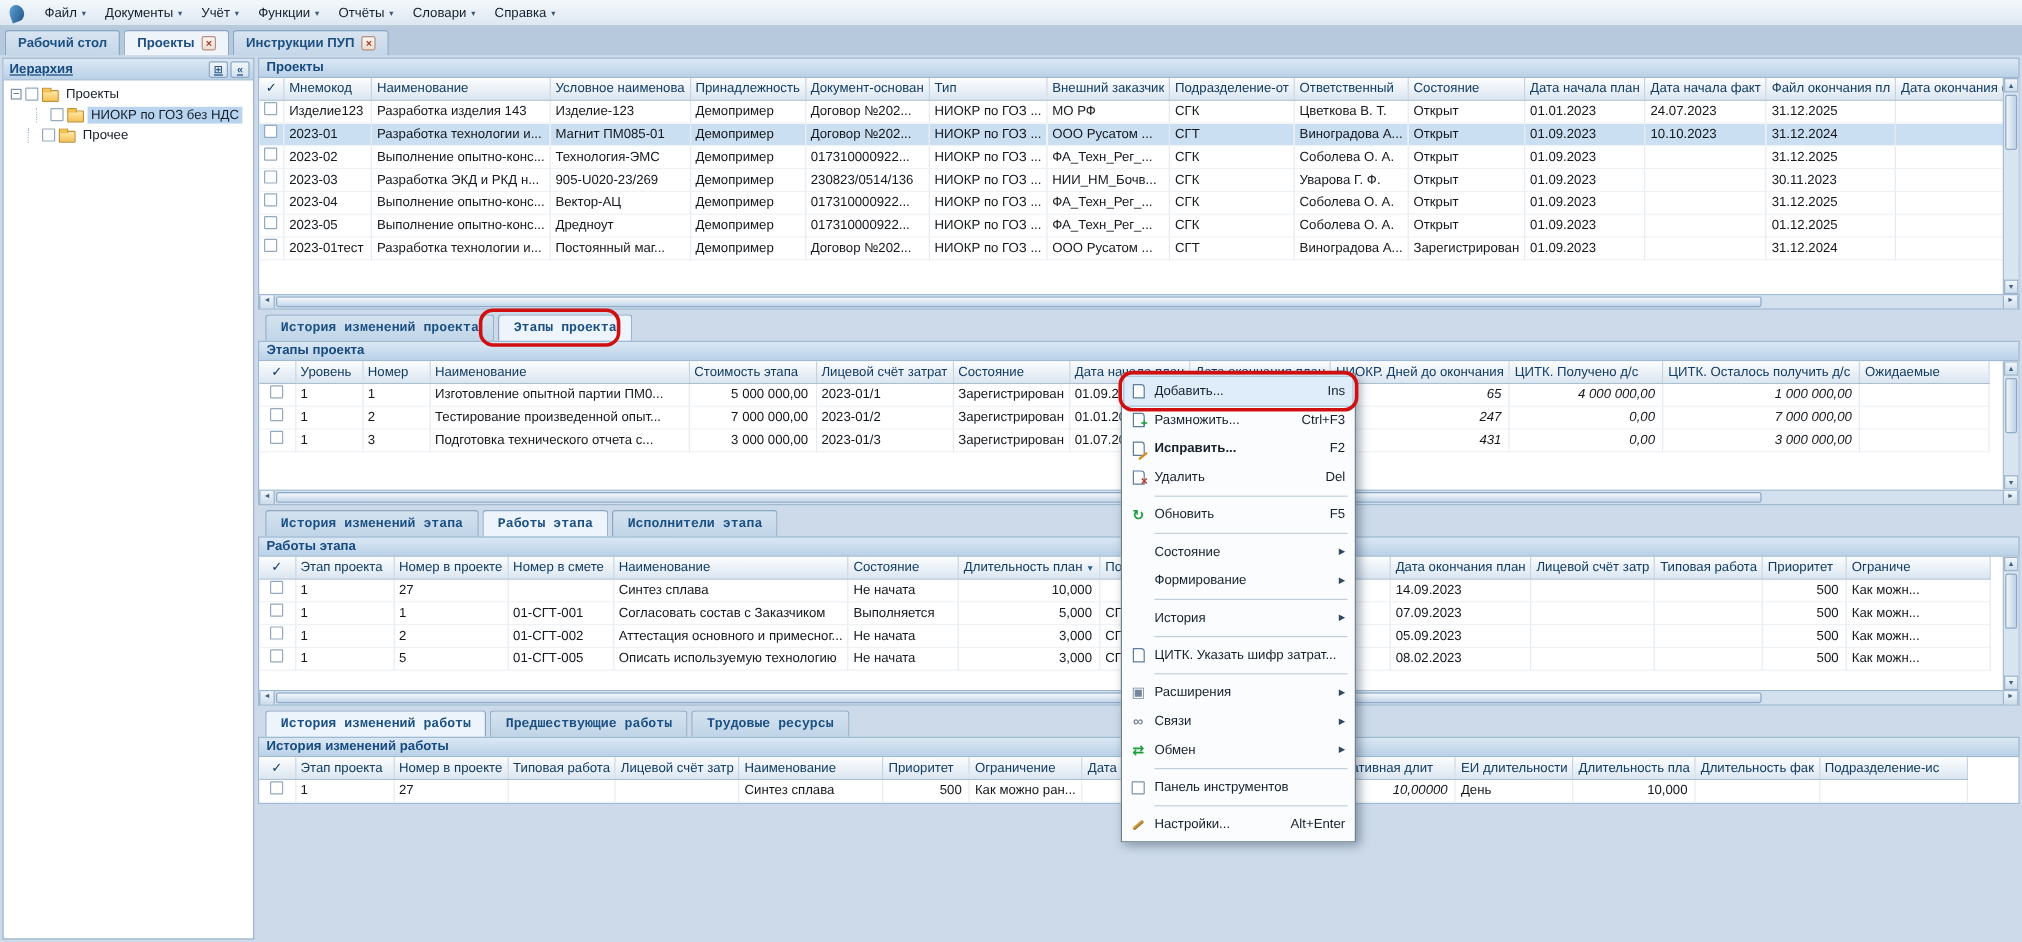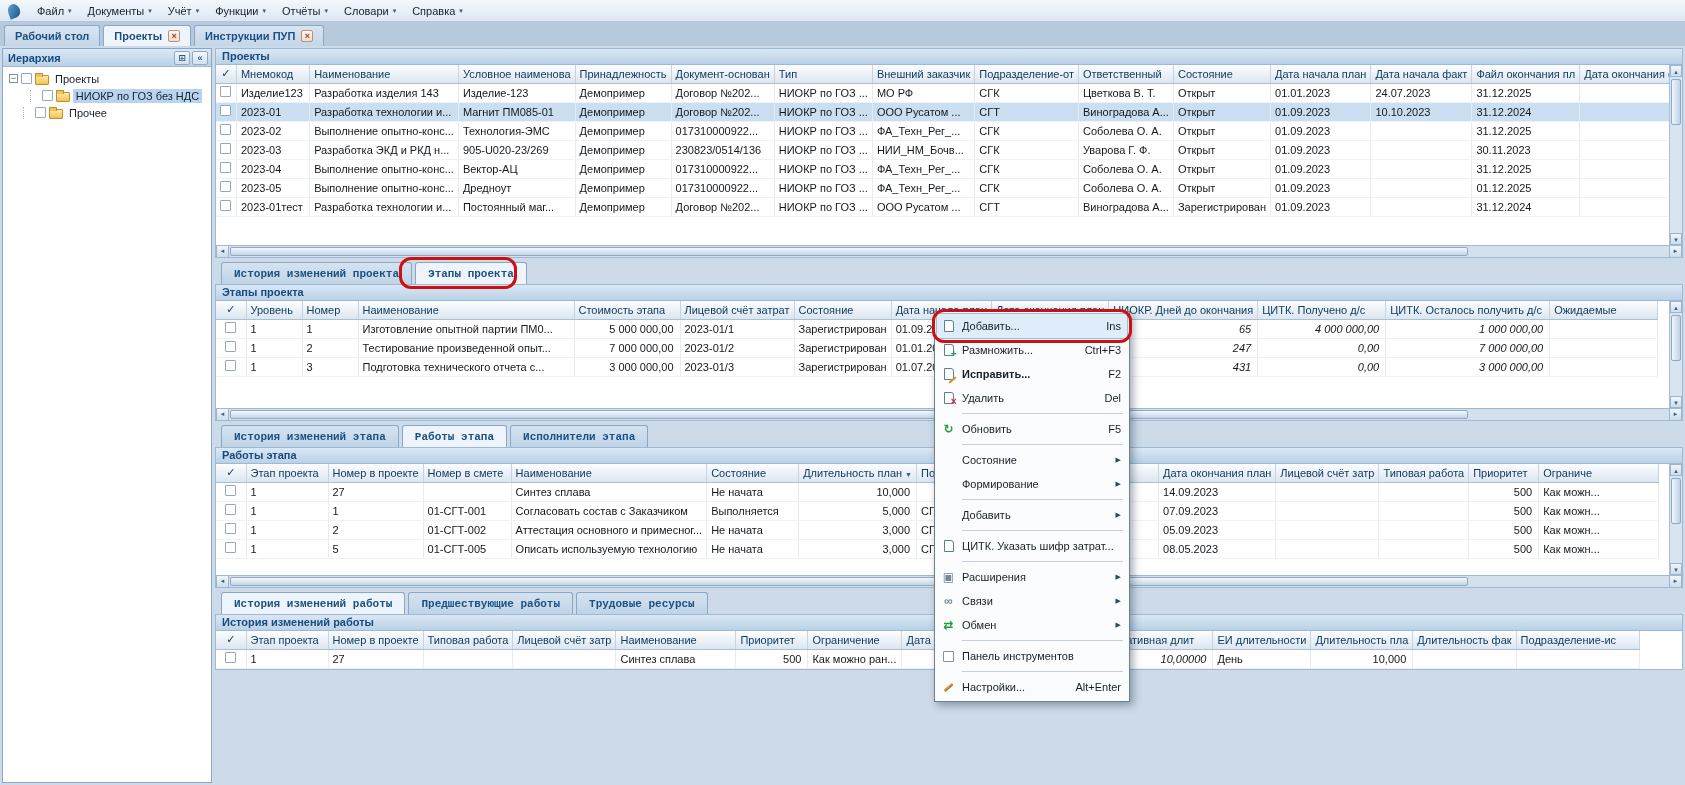--- a/index.html
+++ b/index.html
@@ -27,21 +27,21 @@
     background:linear-gradient(#fdf6f0,#eeded2); color:#a03c28; font-size:9px; line-height:10px;
     text-align:center; font-weight:bold; }
 
   
   .workspace { display:flex; height:739px; padding:2px; gap:3px; }
 
   
   .sidebar { width:210px; flex:none; background:#fff; border:1px solid #8aa7c4; display:flex; flex-direction:column; }
   .side-title { height:18px; flex:none; display:flex; align-items:center; padding:0 3px 0 5px;
     background:linear-gradient(#dbe8f4,#b9d1e7); border-bottom:1px solid #9fb9d2;
-    color:#174a7e; font-weight:bold; }
+    color:#174a7e; font-weight:bold;text-decoration:underline; }
   .side-icons { margin-left:auto; display:flex; gap:2px; }
   .sbtn { width:16px; height:14px; text-align:center; line-height:13px; font-size:9px; color:#2d5a85;
     border:1px solid #8fa9c4; border-radius:2px; background:linear-gradient(#f2f7fb,#d2e0ee); }
   .tree { padding:3px 2px; }
   .tree-row { display:flex; align-items:center; height:17px; white-space:nowrap; }
   .expander { width:9px; height:9px; flex:none; border:1px solid #7a93ab; background:#fff;
     font-size:9px; line-height:7px; text-align:center; color:#2d4a66; margin-right:3px; }
   .tree-spacer { width:10px; flex:none; border-left:1px dotted #a8bccd; height:12px; margin-right:2px; }
   .cb { display:inline-block; width:11px; height:11px; border:1px solid #93a9bd; background:#fff;
     border-radius:1px; flex:none; }
@@ -591,21 +591,21 @@
               <tr>
                 <td class="cbcell"><span class="cb"></span></td>
                 <td>1</td>
                 <td>5</td>
                 <td>01-СГТ-005</td>
                 <td>Описать используемую технологию</td>
                 <td>Не начата</td>
                 <td class="num">3,000</td>
                 <td>СГТ</td>
                 <td></td>
-                <td>08.05.2023</td>
+                <td>08.02.2023</td>
                 <td></td>
                 <td></td>
                 <td class="num">500</td>
                 <td>Как можн...</td>
               </tr>
             </tbody>
           </table>
           <div class="vscroll">
             <div class="vbtn top">▲</div>
             <div class="vthumb"></div>
@@ -743,21 +743,21 @@
       <span class="sub">▶</span>
     </div>
     <div class="ctx-item">
       <span class="ico"></span>
       <span class="lbl">Формирование</span>
       <span class="sub">▶</span>
     </div>
     <div class="ctx-sep"></div>
     <div class="ctx-item">
       <span class="ico"></span>
-      <span class="lbl">Добавить</span>
+      <span class="lbl">История</span>
       <span class="sub">▶</span>
     </div>
     <div class="ctx-sep"></div>
     <div class="ctx-item">
       <span class="ico">
         <span class="ic-page"></span>
       </span>
       <span class="lbl">ЦИТК. Указать шифр затрат...</span>
     </div>
     <div class="ctx-sep"></div>

